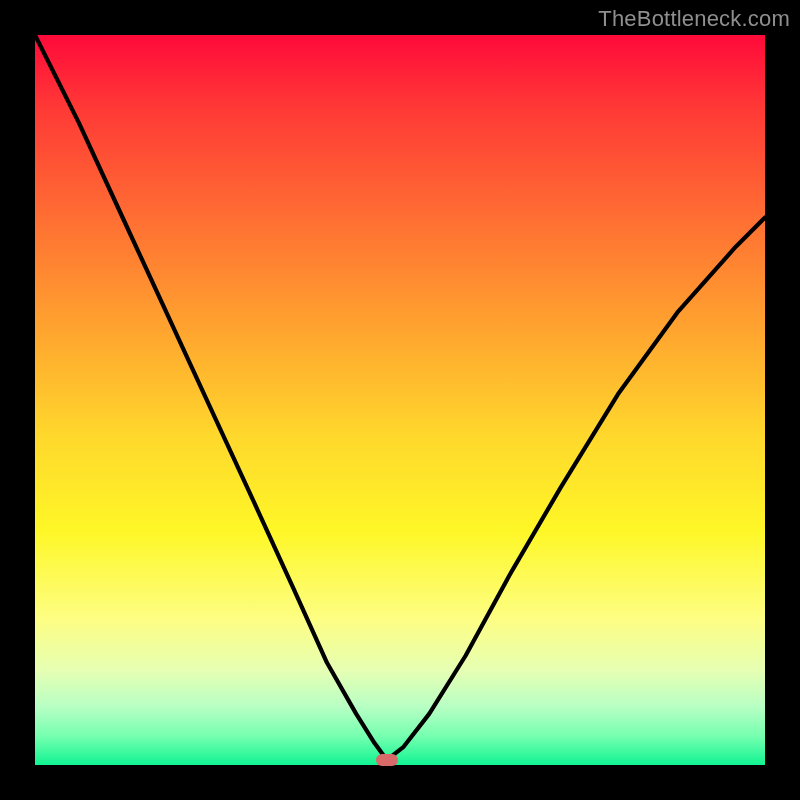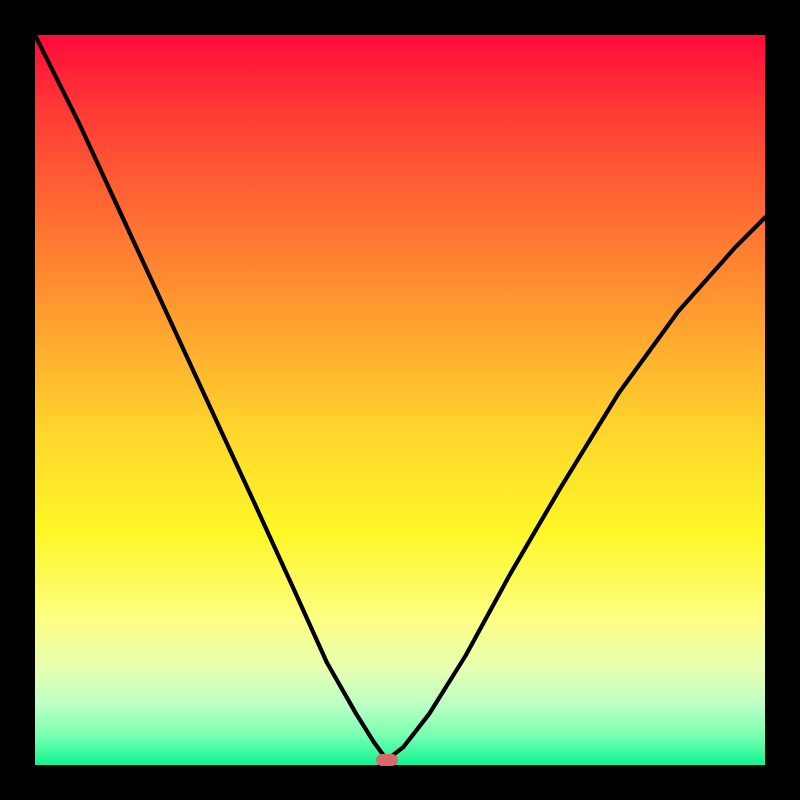--- a/index.html
+++ b/index.html
@@ -72,13 +72,14 @@
 
   <div class="plot">
 
     <svg class="curve-svg" viewBox="0 0 730 730" preserveAspectRatio="none">
       <path id="curve-path" d="M0.0 0.0 L43.8 87.6 L87.6 182.5 L131.4 277.4 L175.2 372.3 L219.0 467.2 L259.1 554.8 L292.0 627.8 L321.2 678.9 L339.5 708.1 L351.9 724.9 L368.6 711.8 L394.2 678.9 L430.7 620.5 L474.5 540.2 L525.6 452.6 L584.0 357.7 L642.4 277.4 L700.8 211.7 L730.0 182.5" fill="none" stroke="#000" stroke-width="4.2" stroke-linecap="round" stroke-linejoin="round"></path>
     </svg>
 
     <div id="marker" class="marker" style="left: 351.86px; top: 724.89px;"></div>
   </div>
 
+  <div class="watermark">TheBottleneck.com</div>
 </div>
 
 </body></html>

